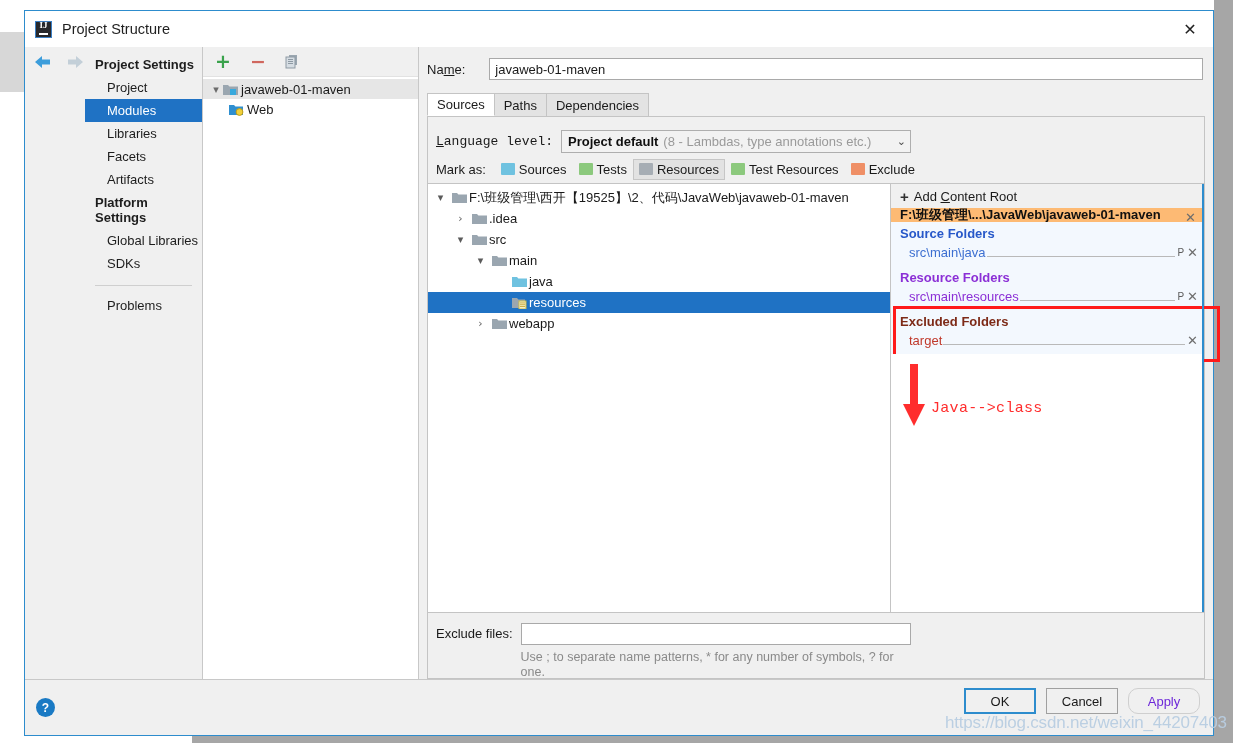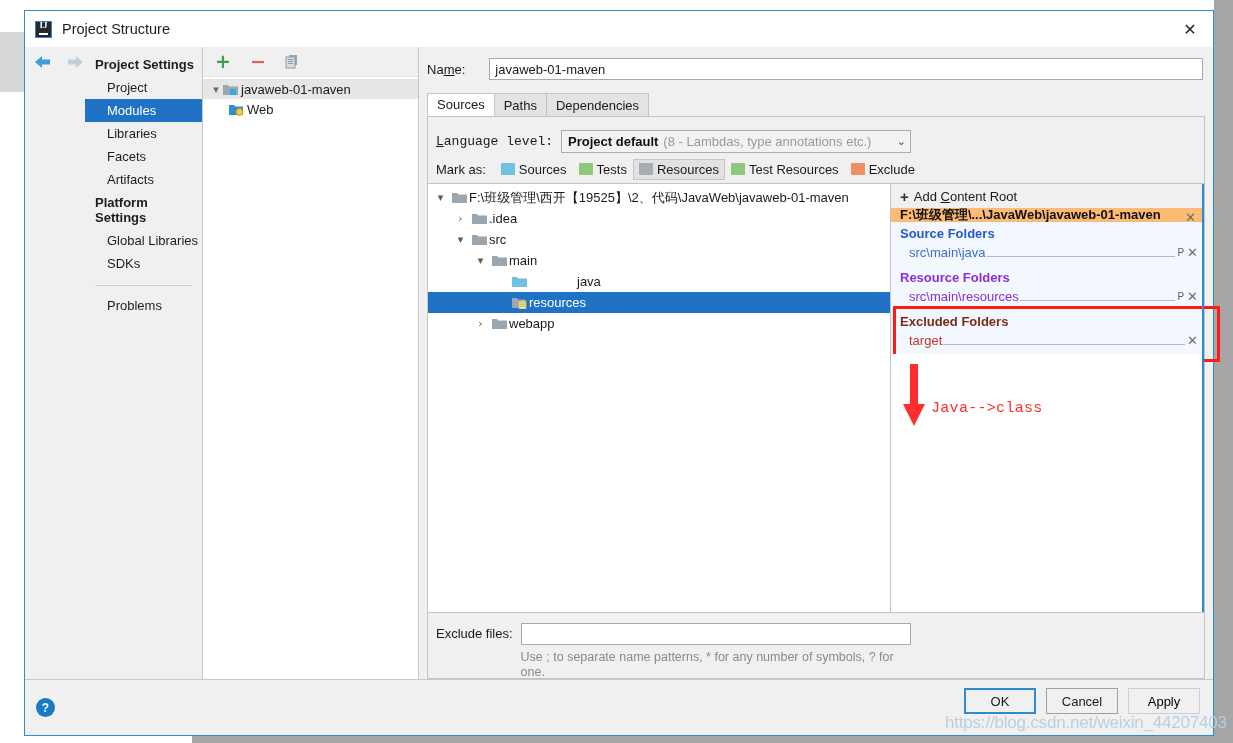--- a/index.html
+++ b/index.html
@@ -430,21 +430,21 @@
   .dlg-btn {
     width: 72px; height: 26px;
     background: #f0f0f0;
     border: 1px solid #a0a0a0;
     font-size: 13px;
     display: flex; align-items: center; justify-content: center;
     font-family: "Liberation Sans", sans-serif;
     color: #1a1a1a;
   }
   .dlg-btn.default { border: 2px solid #2d8ccd; }
-  .dlg-btn.disabled { color: #000000; border-color: #cfcfcf; }
+  .dlg-btn.disabled { color: #6d28d9; border-color: #cfcfcf; border-radius: 10px; }
 
   #watermark {
     position: absolute;
     left: 945px; top: 713px;
     font-size: 17px;
     color: #b9cee2;
     opacity: 0.95;
     font-family: "Liberation Sans", sans-serif;
     white-space: nowrap;
     letter-spacing: -0.2px;
@@ -622,21 +622,21 @@
             <div class="trow" style="padding-left:44px;">
               <span class="tchev">▾</span>
               <span class="ticon">
                 <svg width="15" height="13" viewBox="0 0 15 13">
                     <path d="M0 2 h5 l1.4 1.6 H15 V12 H0 Z" fill="#9aa6b0"></path>
                   </svg>
               </span>
               <span>main</span>
             </div>
 
-            <div class="trow" style="padding-left:81px;gap:48px;">
+            <div class="trow" style="padding-left:81px;">
               <span class="ticon">
                 <svg width="15" height="13" viewBox="0 0 15 13">
                     <path d="M0 2 h5 l1.4 1.6 H15 V12 H0 Z" fill="#6fc2e0"></path>
                   </svg>
               </span>
               <span>java</span>
             </div>
 
             <div class="trow selected" style="padding-left:81px;">
               <span class="ticon">

